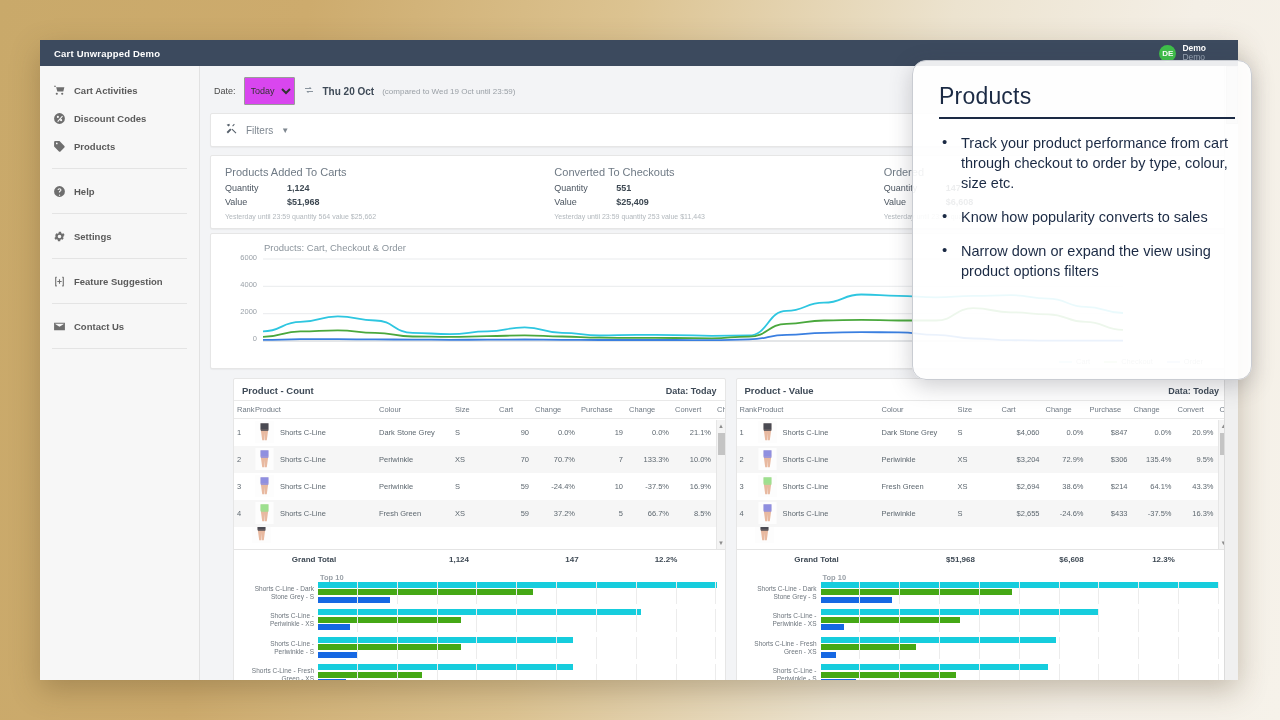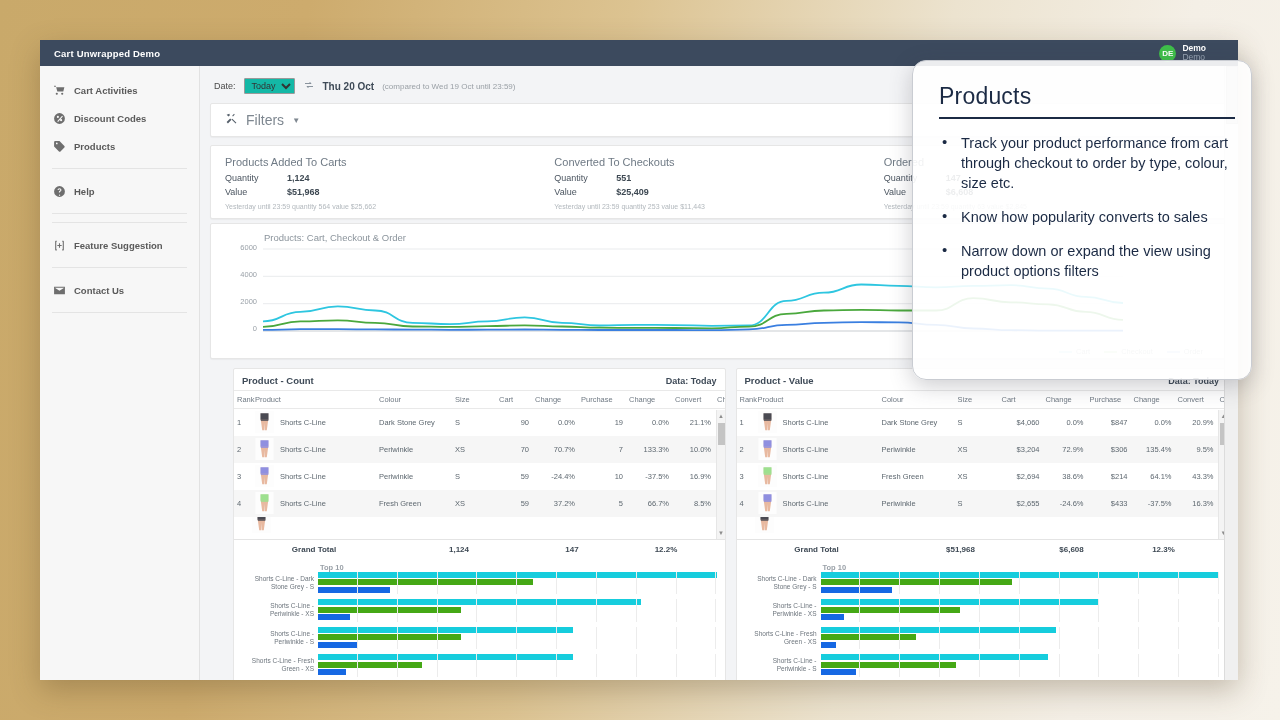--- a/index.html
+++ b/index.html
@@ -52,34 +52,34 @@
   .nav-item svg { width: 13px; height: 13px; fill: #6e6e6e; }
   .nav-sep { height: 1px; background: #e4e4e4; margin: 8px 12px 8px 12px; }
 
   
   #main { flex: 1; background: #f3f4f6; overflow: hidden; position: relative; padding: 8px 10px 0 10px; }
 
   #datebar { display: flex; align-items: center; gap: 8px; padding: 3px 4px 8px 4px; }
   #datebar .lbl { font-size: 9px; color: #4a4a4a; text-align: right; }
   #date-select {
     font-size: 9px; font-family: "Liberation Sans", sans-serif;
-    border: 1px solid #9a9a9a; background: #14b8a6; padding: 1px 2px; height: 16px;
-    color: #333; border-radius: 1px; text-align: right;
+    border: 1px solid #9a9a9a; background: #d946ef; padding: 1px 2px; height: 28px;
+    color: #333; border-radius: 1px;
   }
   #refresh-icon svg { width: 12px; height: 12px; stroke: #6f7b88; fill: none; stroke-width: 1.6; }
   #datebar .curdate { font-size: 10px; font-weight: bold; color: #3e4a57; }
   #datebar .compare { font-size: 8px; color: #9aa0a6; }
 
   .card {
     background: #fff; border: 1px solid #e6e6e6; border-radius: 2px;
     box-shadow: 0 1px 1px rgba(0,0,0,.04);
   }
   #filter-card { padding: 7px 14px; display: flex; align-items: center; gap: 8px; margin-bottom: 8px; }
   #filter-card svg { width: 13px; height: 13px; fill: #56606b; }
-  #filter-card .ftxt { font-size: 14px; color: #7e8790; }
+  #filter-card .ftxt { font-size: 10px; color: #7e8790; }
   #filter-card .caret { font-size: 8px; color: #7e8790; }
 
   #stats-card { display: flex; padding: 10px 14px 8px 14px; margin-bottom: 4px; }
   .stat { flex: 1 1 0; }
   .stat h4 { font-size: 11px; font-weight: normal; color: #6f7a85; margin-bottom: 4px; }
   .stat .row { display: flex; font-size: 9px; color: #4b5560; line-height: 1.5; }
   .stat .row .k { width: 62px; }
   .stat .row .v { font-weight: bold; color: #3d4852; }
   .stat .sub { font-size: 7px; color: #b2b8bd; margin-top: 4px; }
 
@@ -204,20 +204,28 @@
         <span class="ico">
           <svg viewBox="0 0 24 24">
               <path d="M12 2a10 10 0 100 20 10 10 0 000-20zm.1 15.5a1.2 1.2 0 110 2.4 1.2 1.2 0 010-2.4zM12 6c2 0 3.5 1.3 3.5 3.1 0 1.5-.8 2.2-1.8 2.9-.8.6-1 .9-1 1.6v.4h-1.9v-.6c0-1.3.5-2 1.5-2.7.8-.6 1.2-.9 1.2-1.6 0-.8-.6-1.3-1.5-1.3s-1.6.6-1.6 1.5H8.5C8.5 7.4 10 6 12 6z"></path>
             </svg>
         </span>
         <span>Help</span>
       </div>
 
       <div class="nav-sep"></div>
 
+      <div class="nav-item">
+        <span class="ico">
+          <svg viewBox="0 0 24 24">
+              <path d="M19.4 13a7.8 7.8 0 000-2l2-1.6-2-3.4-2.4 1a7.6 7.6 0 00-1.7-1l-.4-2.6H10.7l-.4 2.6a7.6 7.6 0 00-1.7 1l-2.4-1-2 3.4L4.6 11a7.8 7.8 0 000 2l-2 1.6 2 3.4 2.4-1c.5.4 1.1.8 1.7 1l.4 2.6h4.2l.4-2.6c.6-.2 1.2-.6 1.7-1l2.4 1 2-3.4-2-1.6zM12 15.3A3.3 3.3 0 1112 8.7a3.3 3.3 0 010 6.6z"></path>
+            </svg>
+        </span>
+        <span>Settings</span>
+      </div>
 
       <div class="nav-sep"></div>
 
       <div class="nav-item">
         <span class="ico">
           <svg viewBox="0 0 24 24">
               <path d="M5 3h2v2H6v14h1v2H5a1 1 0 01-1-1V4a1 1 0 011-1zm14 0a1 1 0 011 1v16a1 1 0 01-1 1h-2v-2h1V5h-1V3h2zm-8 5h2v3h3v2h-3v3h-2v-3H8v-2h3V8z"></path>
             </svg>
         </span>
         <span>Feature Suggestion</span>

